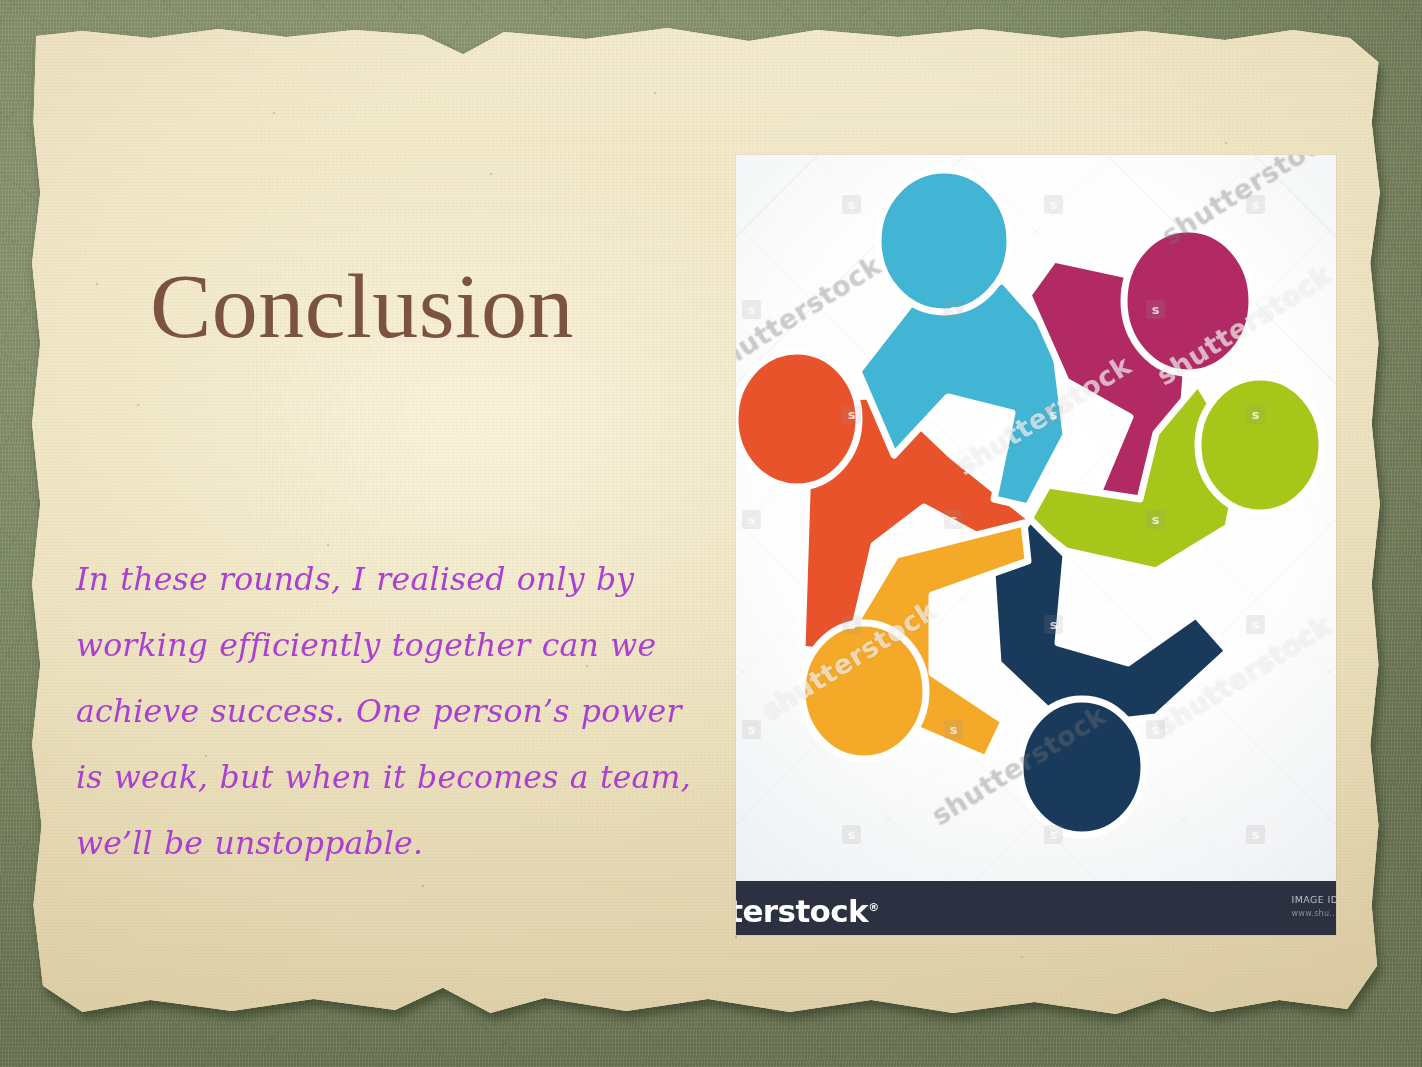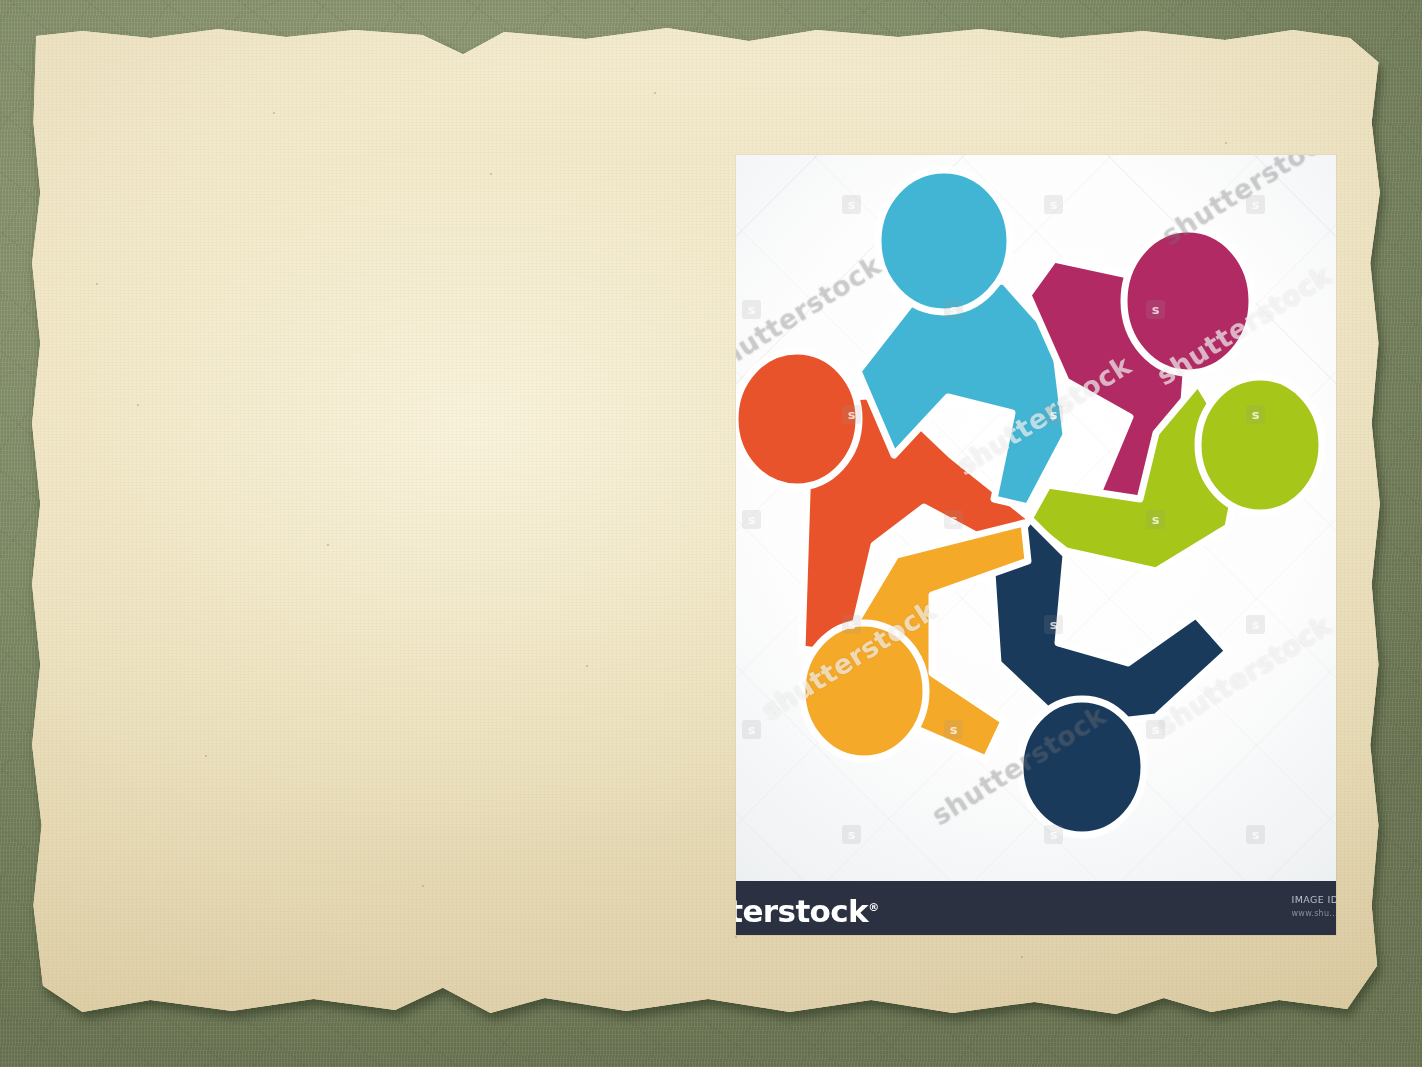--- a/index.html
+++ b/index.html
@@ -252,21 +252,23 @@
         <i style="left:64%;top:44%"></i>
           <i style="left:5%;top:26%"></i>
         <i style="left:73%;top:93%"></i>
           <i style="left:88%;top:12%"></i>
         <i style="left:94%;top:57%"></i>
           <i style="left:80%;top:78%"></i>
       </div>
     </div>
   </div>
 
-
+  <div class="title">Conclusion</div>
+
+  <div class="body-text">In these rounds, I realised only by working efficiently  together can we achieve success. One person’s power is weak, but when it becomes a team, we’ll be unstoppable.</div>
 
   <div class="photo">
     <div class="photo-canvas">
       <div class="photo-grid"></div>
 
       <svg width="600" height="726" viewBox="0 0 600 726">
         <g stroke="#ffffff" stroke-width="7" stroke-linejoin="round" stroke-linecap="round">
 
           <g>
             <path fill="#e8532b" stroke="#ffffff" d="M 74 244 L 152 240 L 215 300 L 300 368 L 286 405 L 188 352 L 138 390 L 112 500 L 66 494 Z"></path>

